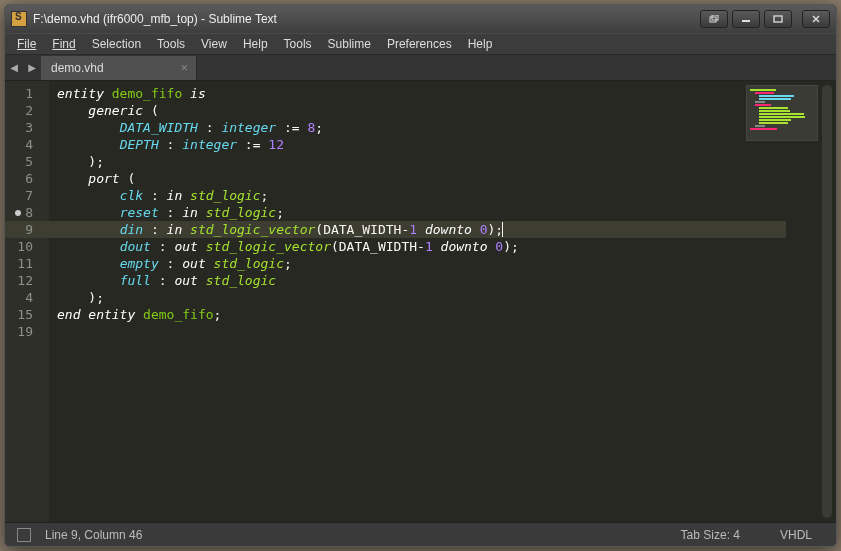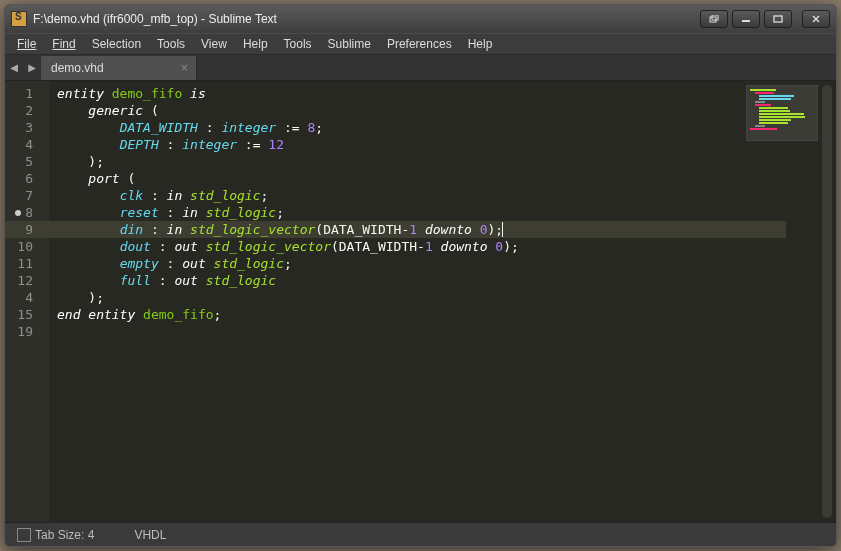--- a/index.html
+++ b/index.html
@@ -198,21 +198,21 @@
     background: #3a3a3a;
     border-top: 1px solid #222;
     display: flex;
     align-items: center;
     padding: 0 12px;
     color: #bbb;
     font-size: 12px;
   }
   .statusbar .sb-cursor { flex: 1; padding-left: 10px; }
   .statusbar .sb-tabsize { margin-right: 40px; cursor: pointer; }
-  .statusbar .sb-syntax { margin-right: 18px; cursor: pointer; }
+  .statusbar .sb-syntax { margin-right: 12px; cursor: pointer; }
   .status-icon {
     width: 14px; height: 14px;
     border: 1px solid #888;
     margin-right: 4px;
   }
 </style>
 </head>
 <body>
 
 <div class="window">
@@ -302,17 +302,18 @@
       <div style="width:50%;background:#a6e22e;margin-left:14%"></div>
       <div style="width:46%;background:#a6e22e;margin-left:14%"></div>
       <div style="width:15%;margin-left:8%;background:#888"></div>
       <div style="width:42%;background:#f92672"></div>
     </div>
     <div class="scrollbar-v"></div>
   </div>
 
   <div class="statusbar">
     <div class="status-icon"></div>
+    <div class="sb-cursor">Line 9, Column 46</div>
     <div class="sb-tabsize">Tab Size: 4</div>
     <div class="sb-syntax">VHDL</div>
   </div>
 
 </div>
 
 </body></html>

